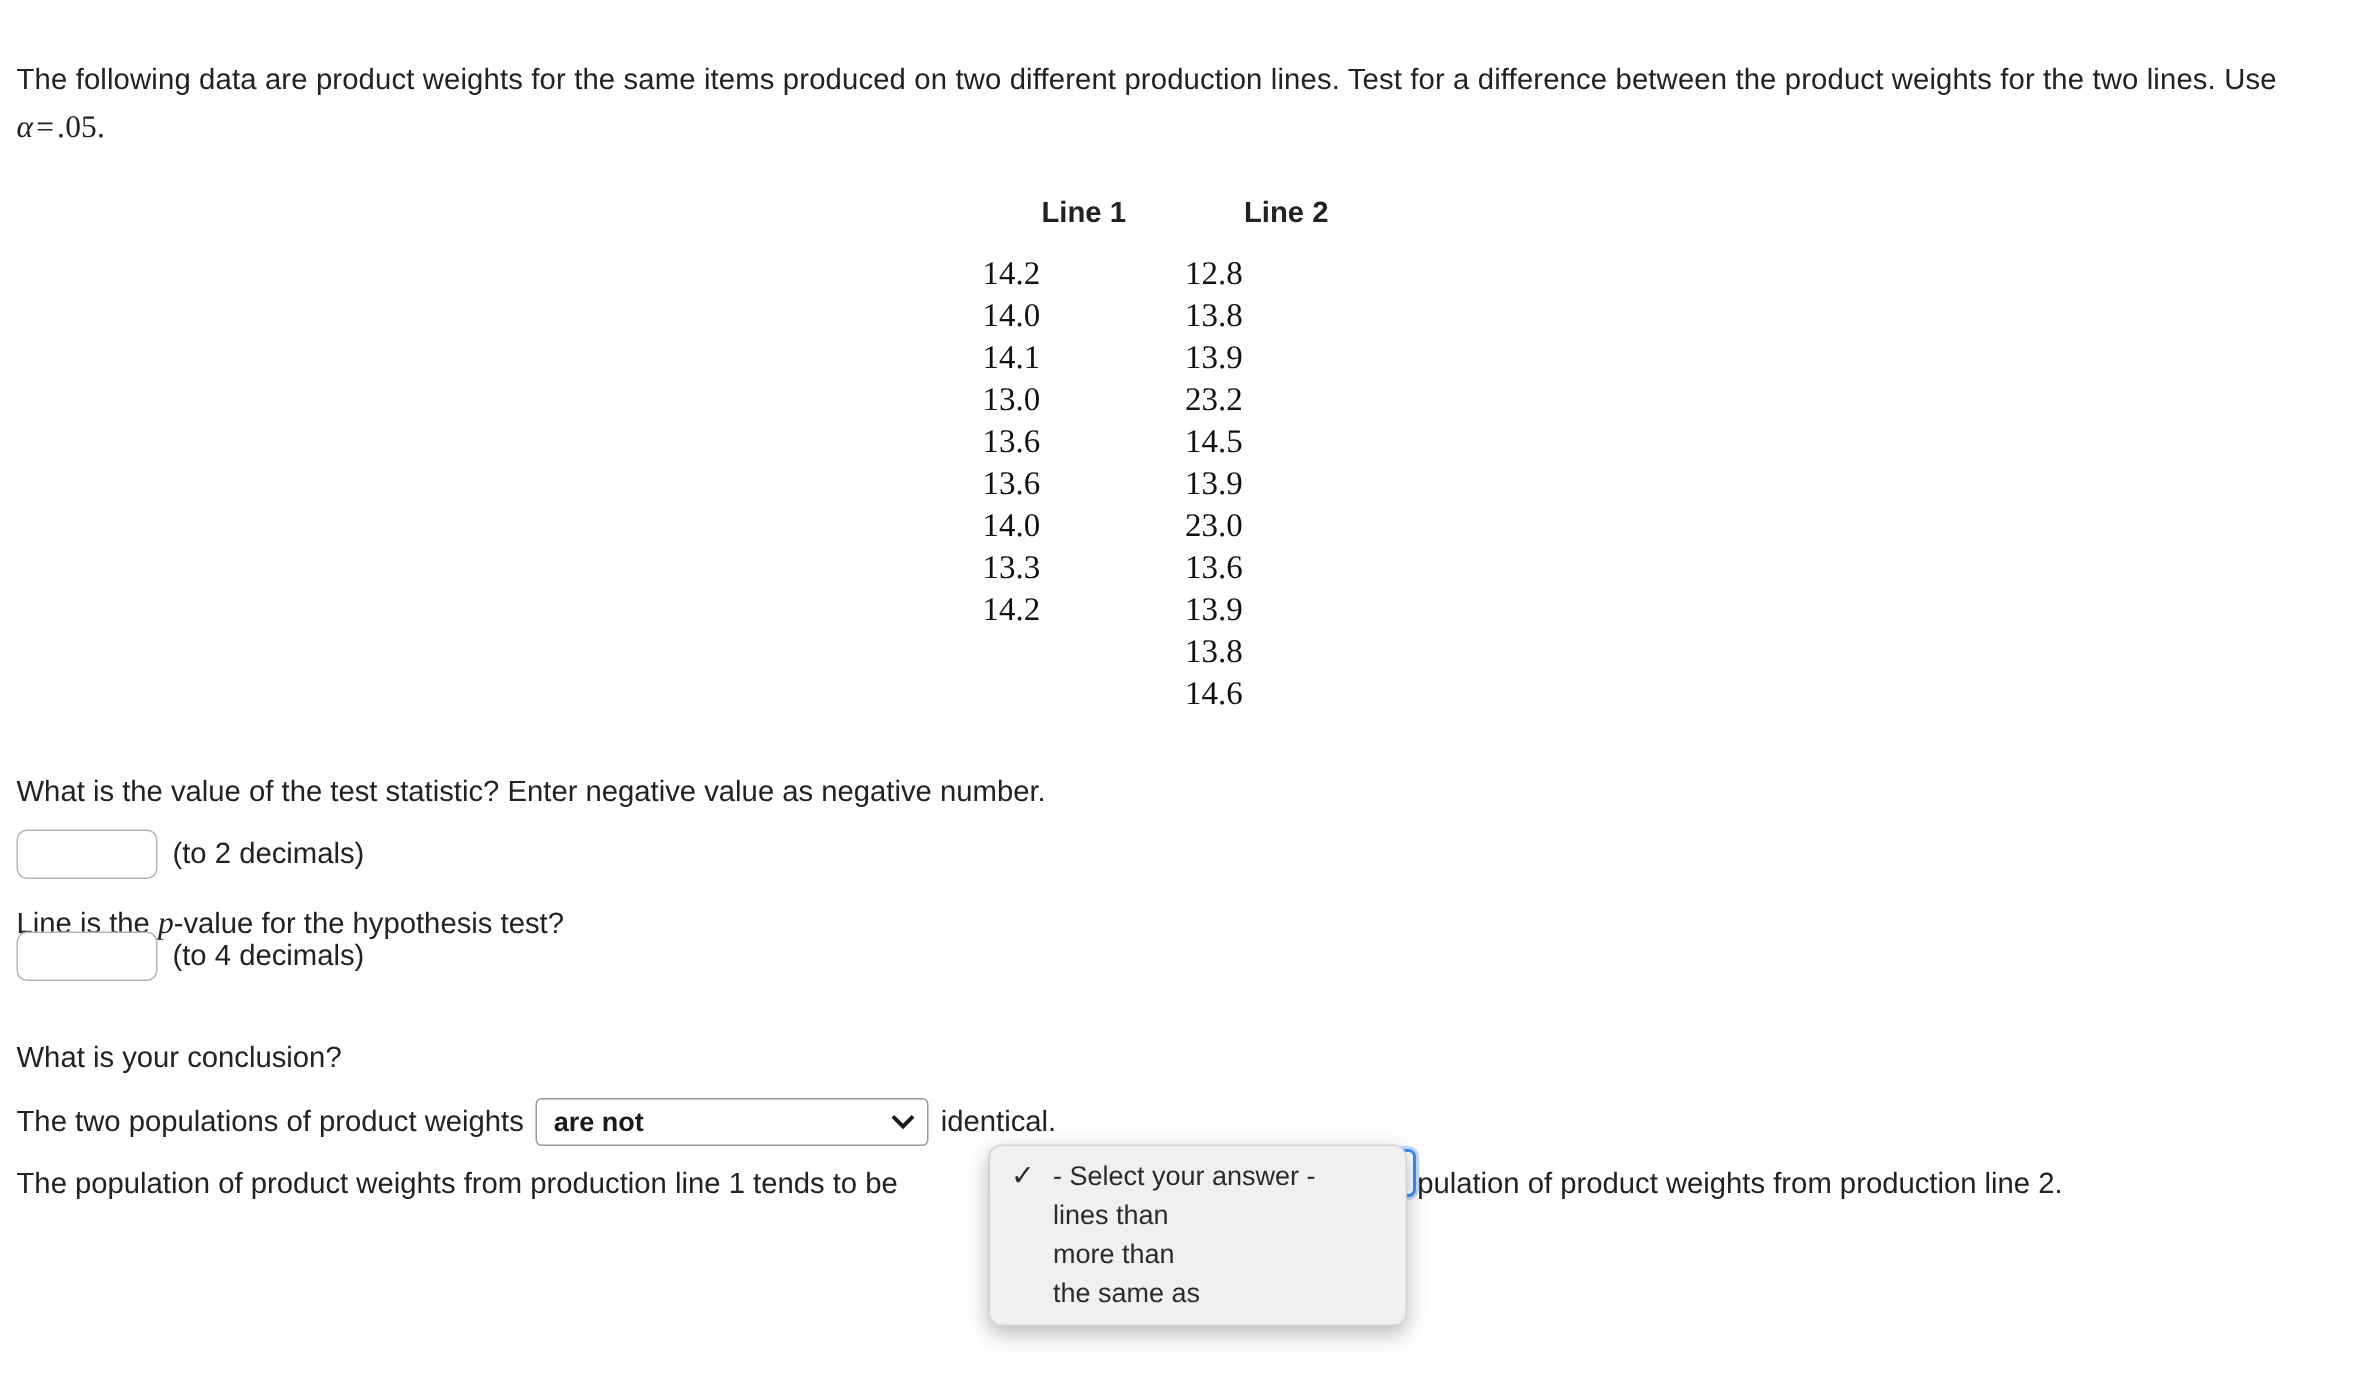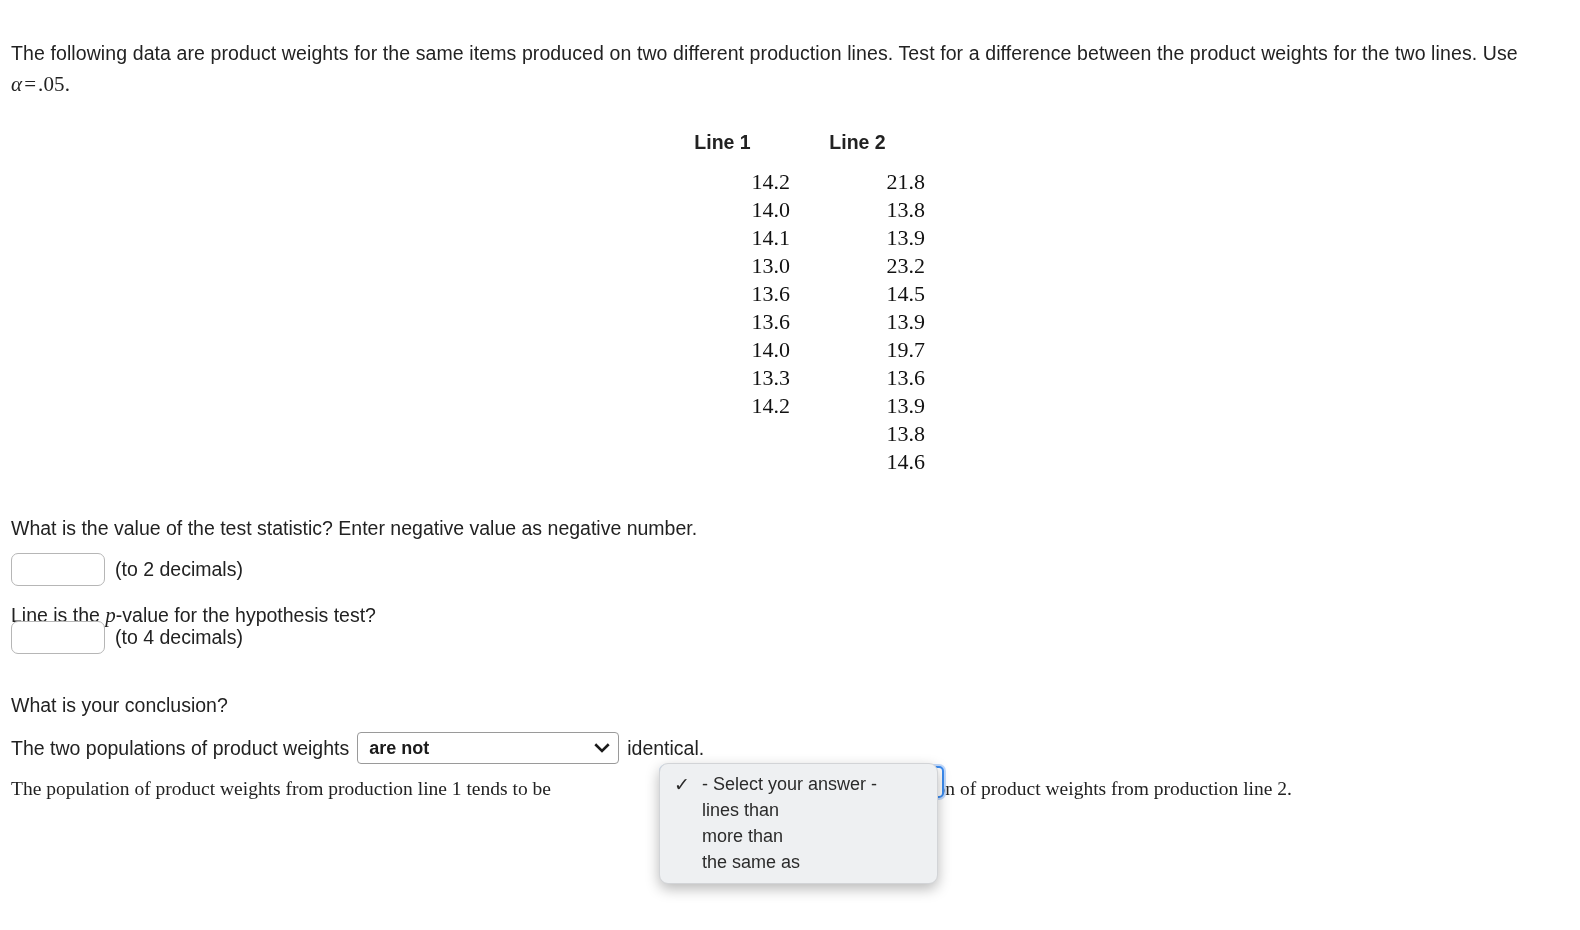--- a/index.html
+++ b/index.html
@@ -66,40 +66,40 @@
     font-size: 19.5px;
     color: #222;
     padding: 0 0 14px 0;
     text-align: center;
     width: 50%;
   }
   .data-table td {
     font-family: "Liberation Serif", serif;
     font-size: 22px;
     color: #111;
-    text-align: right;
+    text-align: left;
     padding: 0;
     height: 28px;
     line-height: 28px;
   }
 
   
   .qline {
     position: absolute;
     left: 11px;
     font-size: 19.5px;
     line-height: 26px;
     color: #222222;
     white-space: nowrap;
   }
   .q1 { top: 515px; }
   .q2 { top: 602px; }
   .q3 { top: 692px; }
   .q4 { top: 732px; display: flex; align-items: center; }
-  .q5 { top: 776px; display: flex; align-items: center; font-family: Liberation Serif, serif; }
+  .q5 { top: 776px; display: flex; align-items: center; }
 
   .answer-row {
     position: absolute;
     left: 11px;
     display: flex;
     align-items: center;
   }
   .row-stat { top: 553px; }
   .row-pval { top: 621px; }
 
@@ -214,21 +214,21 @@
     <table>
       <thead>
         <tr>
           <th>Line 1</th>
           <th>Line 2</th>
         </tr>
       </thead>
       <tbody>
         <tr>
           <td>14.2</td>
-          <td>21.8</td>
+          <td>12.8</td>
         </tr>
         <tr>
           <td>14.0</td>
           <td>13.8</td>
         </tr>
         <tr>
           <td>14.1</td>
           <td>13.9</td>
         </tr>
         <tr>
@@ -238,21 +238,21 @@
         <tr>
           <td>13.6</td>
           <td>14.5</td>
         </tr>
         <tr>
           <td>13.6</td>
           <td>13.9</td>
         </tr>
         <tr>
           <td>14.0</td>
-          <td>19.7</td>
+          <td>23.0</td>
         </tr>
         <tr>
           <td>13.3</td>
           <td>13.6</td>
         </tr>
         <tr>
           <td>14.2</td>
           <td>13.9</td>
         </tr>
         <tr>

